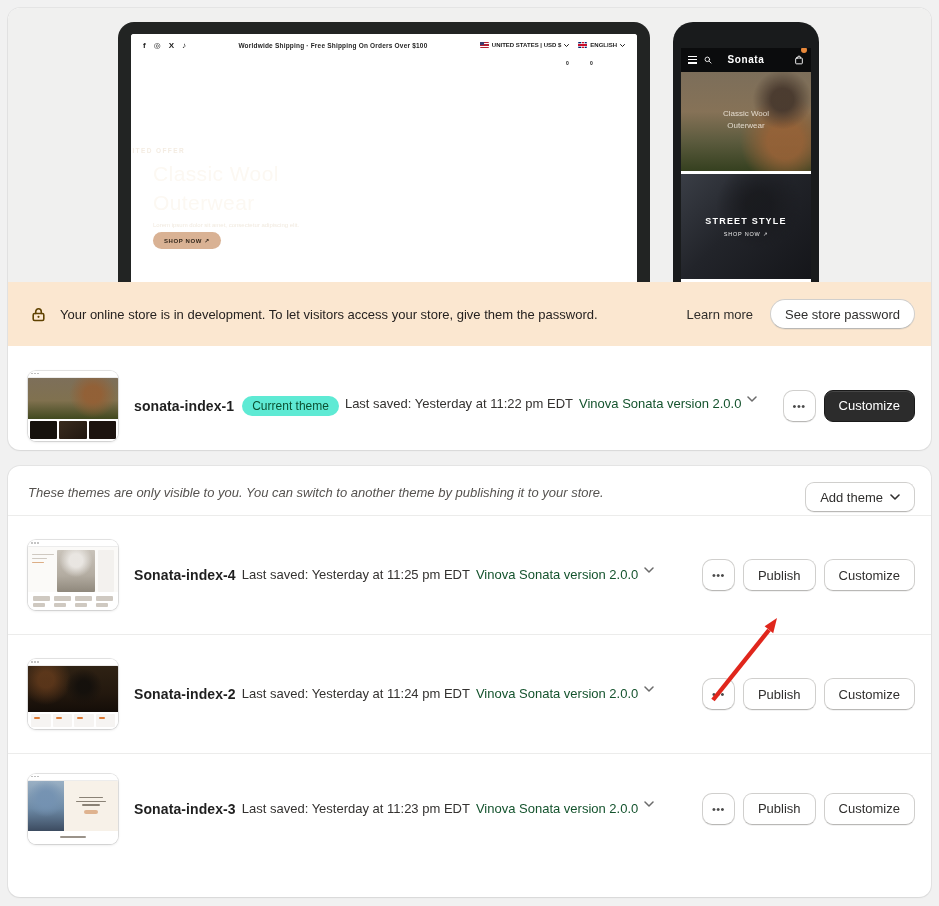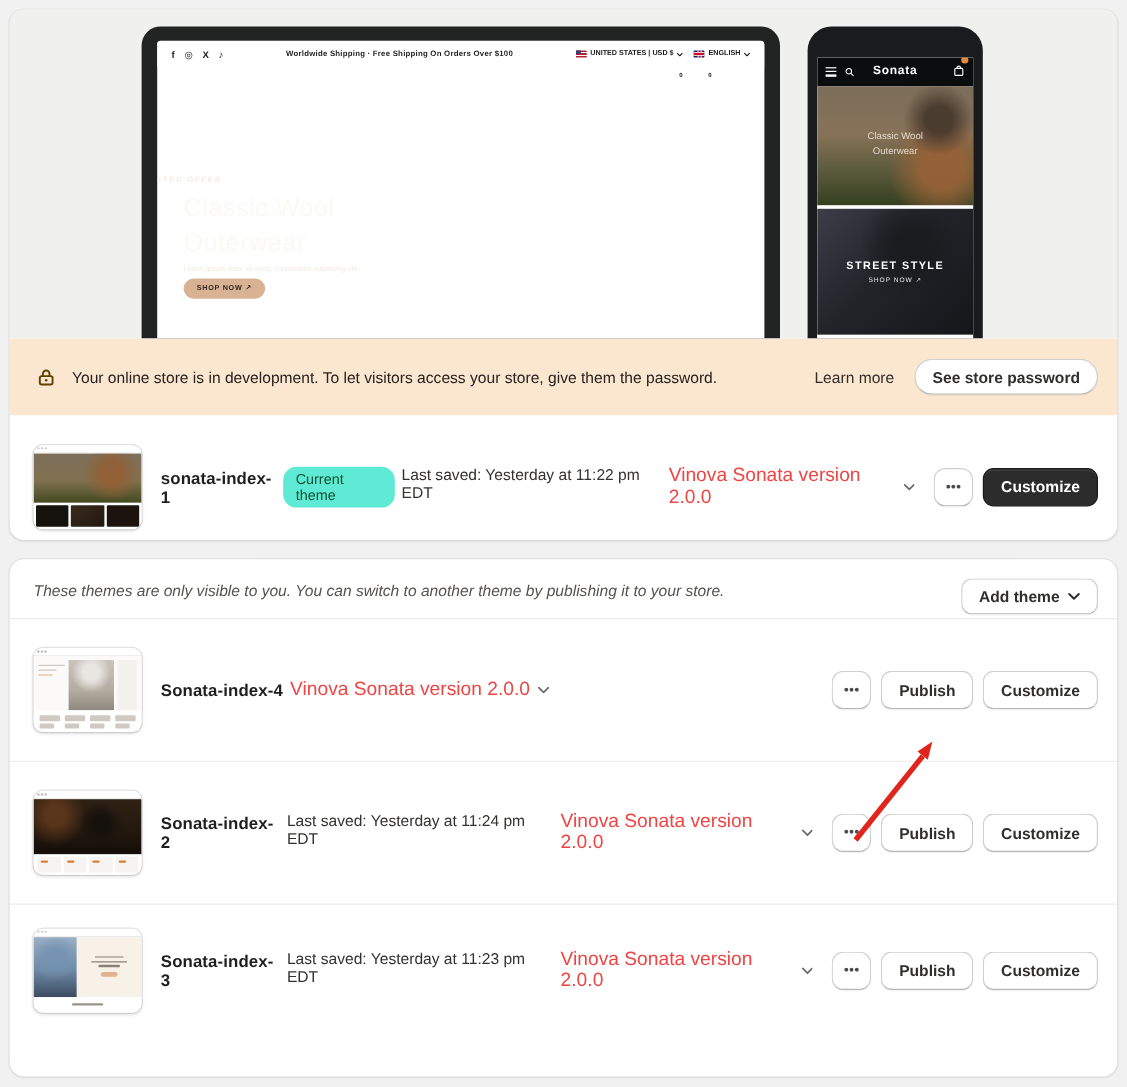--- a/index.html
+++ b/index.html
@@ -85,21 +85,21 @@
       radial-gradient(circle at 35% 55%, rgba(43,30,26,.9) 0 14%, rgba(43,30,26,0) 40%),
       linear-gradient(120deg,#6e3b2e 0%, #4a2822 55%, #35201c 100%);
   }
 
   
   .banner { height:64px; background:#fbe7d0; display:flex; align-items:center; gap:13px; padding:0 16px 0 22px; }
   .banner-msg { font-size:13px; color:#262220; flex:1; }
   .learn-more { font-size:13px; color:#302e2b; cursor:pointer; white-space:nowrap; margin-right:4px;margin-left:24px; }
   .btn { display:inline-flex; align-items:center; justify-content:center; gap:7px; background:#fff;
          border:1px solid #d0cfcd; border-bottom-color:#b9b8b6; border-radius:9px; height:32px; padding:0 14px;
-         font-family:inherit; font-size:13px; font-weight:700; color:#302f2e; cursor:pointer;
+         font-family:inherit; font-size:13px; font-weight:400; color:#302f2e; cursor:pointer;
          box-shadow:0 1px 0 rgba(0,0,0,.05); white-space:nowrap; }
   .btn-pill { border-radius:17px; height:30px; }
   .btn-dark { background:#2c2c2c; border-color:#1a1a1a; color:#fff; box-shadow:inset 0 1px 0 rgba(255,255,255,.12); }
   .btn-icon { width:33px; padding:0; border-radius:10px; font-size:11px; letter-spacing:.5px; color:#4a4a4a; }
   .btn-sm { height:30px; }
 
   
   .theme-row { display:flex; align-items:center; gap:16px; padding:0 16px 0 20px; height:119px; }
   .thumb { width:90px; height:70px; flex:0 0 90px; border-radius:8px; background:#fff; overflow:hidden;
            box-shadow:0 0 0 1px rgba(0,0,0,.1), 0 1px 3px rgba(0,0,0,.12); display:flex; flex-direction:column; }
@@ -140,21 +140,21 @@
   .t3-txt .t-line.short { width:45%; }
   .t3-btn { width:14px; height:4px; border-radius:2px; background:#dfb38f; margin-top:2px; }
   .t3-foot { height:13px; background:#fff; display:flex; align-items:center; justify-content:center; }
   .t3-foot .t-line { width:26px; background:#9a938a; }
 
   .theme-info { display:flex; flex-direction:row; gap:6px; min-width:0; }
   .theme-title-row { display:flex; align-items:center; gap:8px; }
   .theme-name { font-size:14px; font-weight:700; color:#1f1f1f; letter-spacing:.1px; }
   .badge { background:#5eead4; color:#0c5132; font-size:12px; font-weight:500; padding:3px 10px; border-radius:11px; }
   .theme-saved { font-size:13px; color:#343230; }
-  .theme-version { display:flex; align-items:center; gap:6px; font-size:16px; color:#ef4444; cursor:pointer; }
+  .theme-version { display:flex; align-items:flex-start; gap:6px; font-size:13px; color:#14532d; cursor:pointer; }
   .row-actions { margin-left:auto; display:flex; gap:8px; align-items:center; }
 
   
   .lib-head { position:relative; padding:19px 16px 15px 20px; }
   .lib-title { font-size:14px; font-weight:700; color:#1f1f1f; margin-bottom:9px; }
   .lib-desc { font-size:13px; color:#55524f;font-style:italic; }
   .add-theme { position:absolute; right:16px; top:16px; }
   .lib-row { border-top:1px solid #ececeb; }
   .lib-row:last-child { height:110px; }
 
@@ -371,20 +371,21 @@
           <div>
               <div class="t-line"></div>
               <div class="t-line" style="width:70%"></div>
             </div>
         </div>
       </div>
       <div class="theme-info">
         <div class="theme-title-row">
             <span class="theme-name">Sonata-index-4</span>
           </div>
+        <div class="theme-saved">Last saved: Yesterday at 11:25 pm EDT</div>
         <div class="theme-version">
           <span>Vinova Sonata version 2.0.0</span>
           <svg class="stroke" width="10" height="6" viewBox="0 0 10 6" style="color:#6b6b6b">
               <path d="M1 1l4 4 4-4" stroke-width="1.5"></path>
             </svg>
         </div>
       </div>
       <div class="row-actions">
         <button class="btn btn-icon">•••</button>
         <button class="btn">Publish</button>

